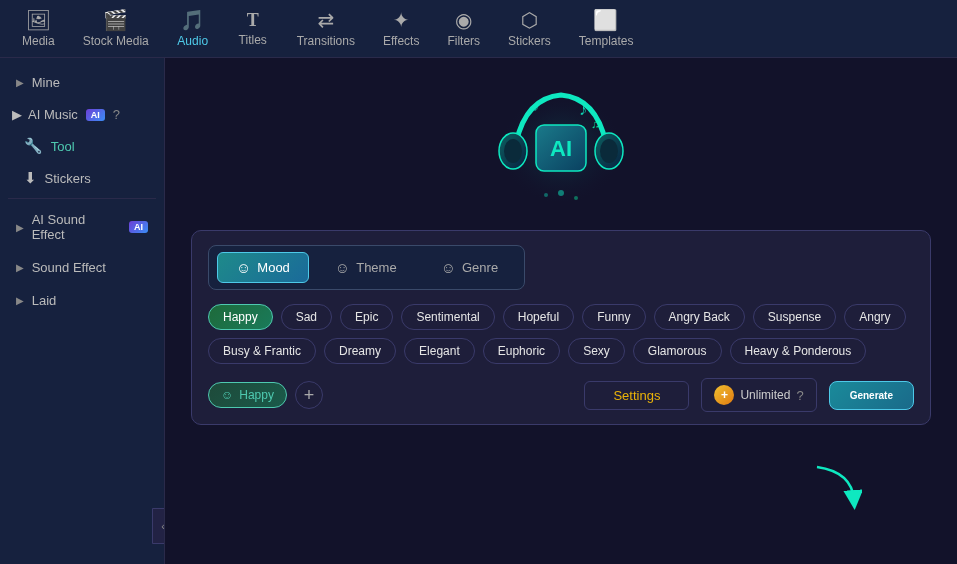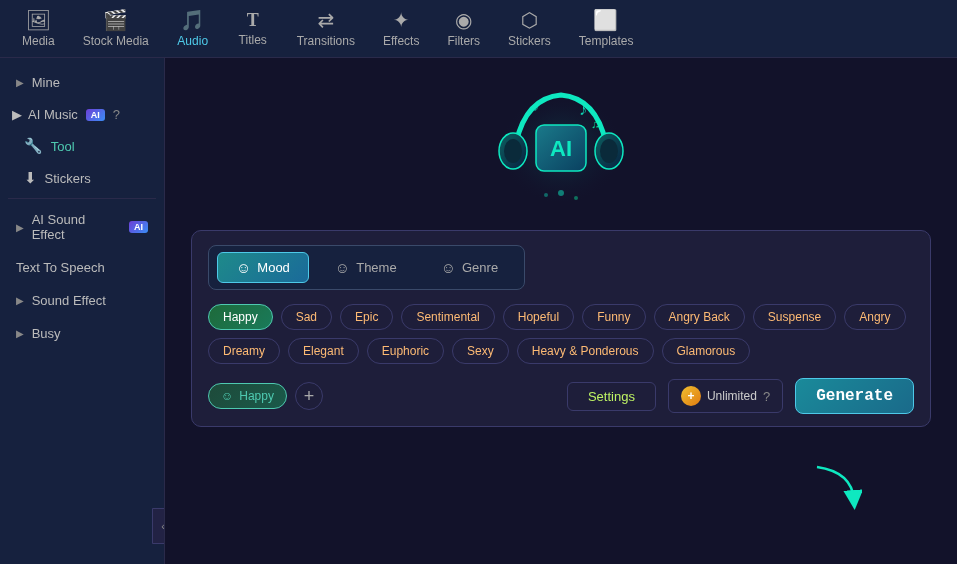--- a/index.html
+++ b/index.html
@@ -228,21 +228,21 @@
     .tags-row {
       display: flex;
       flex-wrap: wrap;
       gap: 8px;
     }
     .tag-btn {
       padding: 5px 14px;
       border-radius: 20px;
       border: 1px solid #3a3a6a;
       background: transparent;
-      color: #fdba74;
+      color: #e5e5e5;
       font-size: 12px;
       cursor: pointer;
       transition: all 0.15s;
       white-space: nowrap;
     }
     .tag-btn.selected {
       background: linear-gradient(135deg, #1e6a3a, #1a7a5a);
       border-color: #4ec9b0;
       color: #fff;
     }
@@ -283,25 +283,25 @@
       display: flex;
       align-items: center;
       justify-content: center;
     }
     .right-controls {
       display: flex;
       align-items: center;
       gap: 12px;
     }
     .settings-btn {
-      padding: 6px 20px;
+      padding: 6px 28px;
       border-radius: 6px;
       border: 1px solid #3a3a6a;
       background: transparent;
-      color: #bef264;
+      color: #eab308;
       font-size: 13px;
       cursor: pointer;
     }
     .unlimited-btn {
       display: flex;
       align-items: center;
       gap: 6px;
       padding: 6px 12px;
       border-radius: 6px;
       border: 1px solid #3a3a6a;
@@ -321,25 +321,24 @@
       color: white;
       font-size: 12px;
       font-weight: bold;
     }
     .generate-btn {
       padding: 8px 20px;
       border-radius: 8px;
       border: 1px solid #4ec9e8;
       background: linear-gradient(135deg, #1a8a9a, #1a6a8a);
       color: #fff;
-      font-size: 16px;
+      font-size: 10px;
       font-weight: 600;
       cursor: pointer;
       transition: all 0.15s;
-      font-family: Liberation Mono, monospace;
     }
 
     
     .arrow-indicator {
       position: absolute;
       right: 95px;
       bottom: 52px;
       width: 50px;
       height: 50px;
       pointer-events: none;
@@ -414,32 +413,29 @@
     </div>
 
     <div class="sidebar-divider"></div>
 
     <div class="sidebar-item">
       <span class="arrow">▶</span>
       <span>AI Sound Effect</span>
       <span class="ai-badge">AI</span>
     </div>
 
-    <div class="sidebar-item">
-      <span>Text To Speech</span>
-    </div>
 
     <div class="sidebar-item">
       <span class="arrow">▶</span>
       <span>Sound Effect</span>
     </div>
 
     <div class="sidebar-item">
       <span class="arrow">▶</span>
-      <span>Busy</span>
+      <span>Laid</span>
     </div>
 
     <div class="collapse-btn">‹</div>
   </div>
 
   <div class="content-area">
 
     <div class="ai-visual">
       <svg class="headphone-svg" viewBox="0 0 140 130" xmlns="http://www.w3.org/2000/svg">
 
@@ -507,26 +503,27 @@
             <button class="tag-btn">Sad</button>
             <button class="tag-btn">Epic</button>
             <button class="tag-btn">Sentimental</button>
             <button class="tag-btn">Hopeful</button>
             <button class="tag-btn">Funny</button>
             <button class="tag-btn">Angry Back</button>
             <button class="tag-btn">Suspense</button>
             <button class="tag-btn">Angry</button>
           </div>
         <div class="tags-row" id="tags-row-2">
+            <button class="tag-btn">Busy &amp; Frantic</button>
             <button class="tag-btn">Dreamy</button>
             <button class="tag-btn">Elegant</button>
             <button class="tag-btn">Euphoric</button>
             <button class="tag-btn">Sexy</button>
+            <button class="tag-btn">Glamorous</button>
             <button class="tag-btn">Heavy &amp; Ponderous</button>
-            <button class="tag-btn">Glamorous</button>
           </div>
       </div>
 
       <div class="bottom-bar">
         <div class="selected-tags-row">
           <div class="selected-tag-pill">
             <span>☺</span>
             <span>Happy</span>
           </div>
           <button class="add-btn">+</button>

